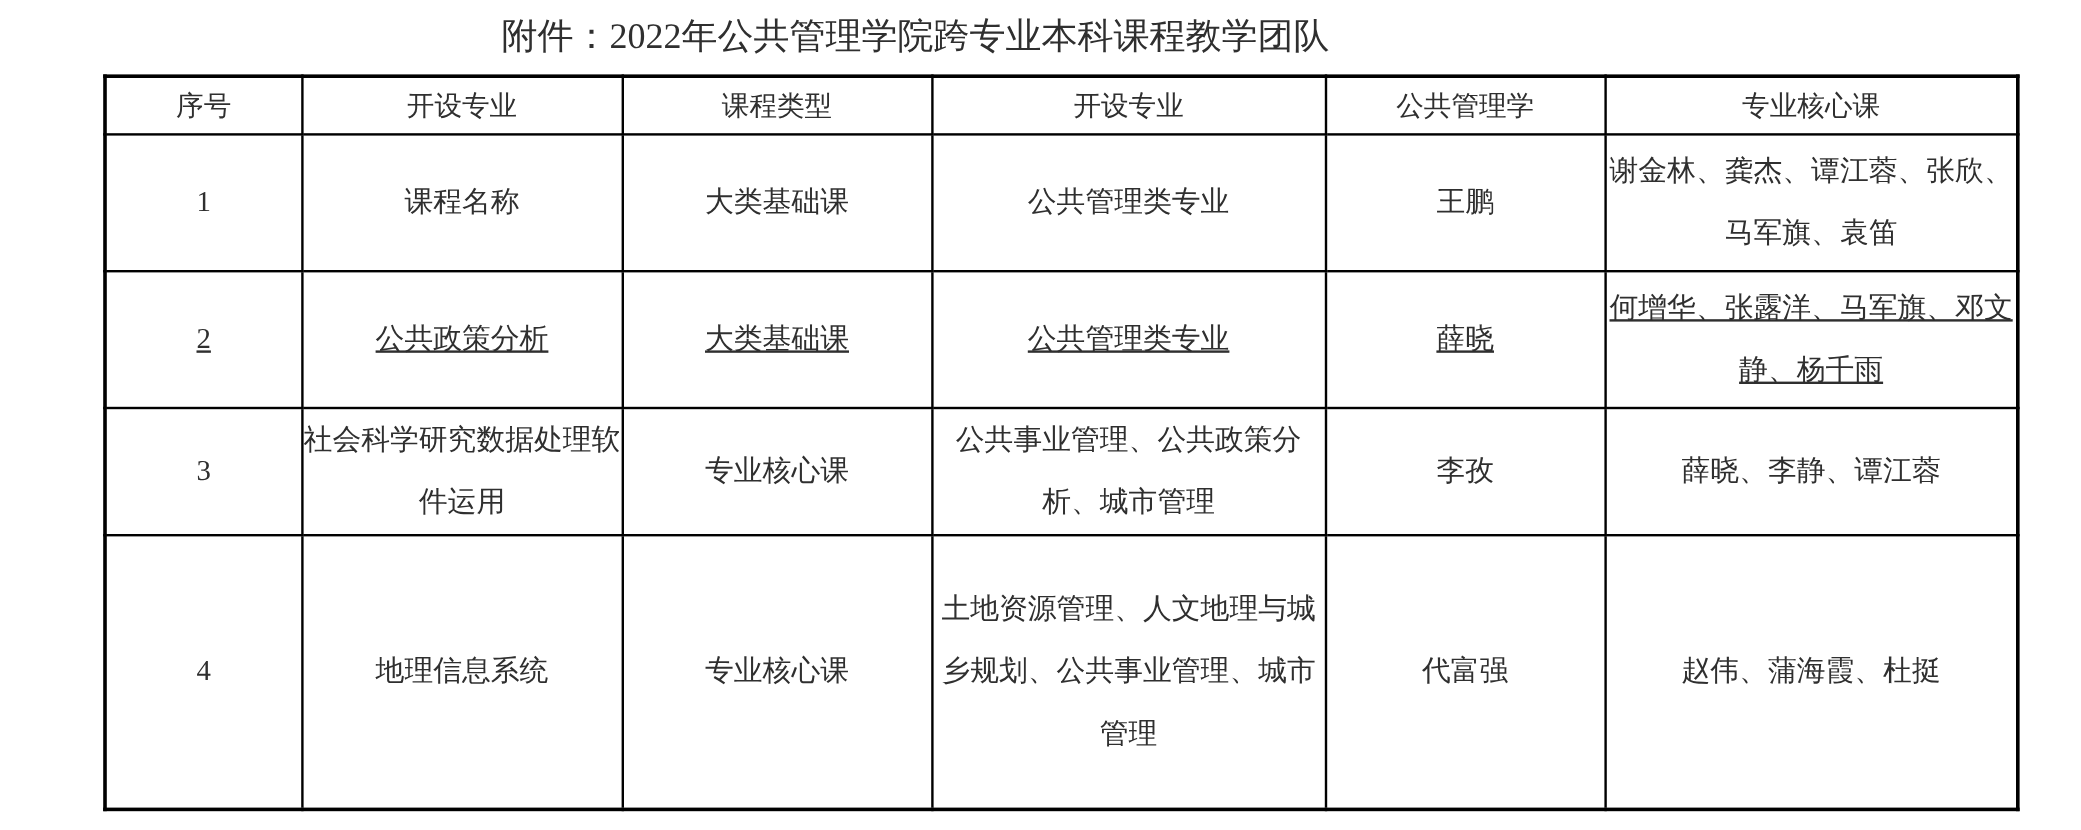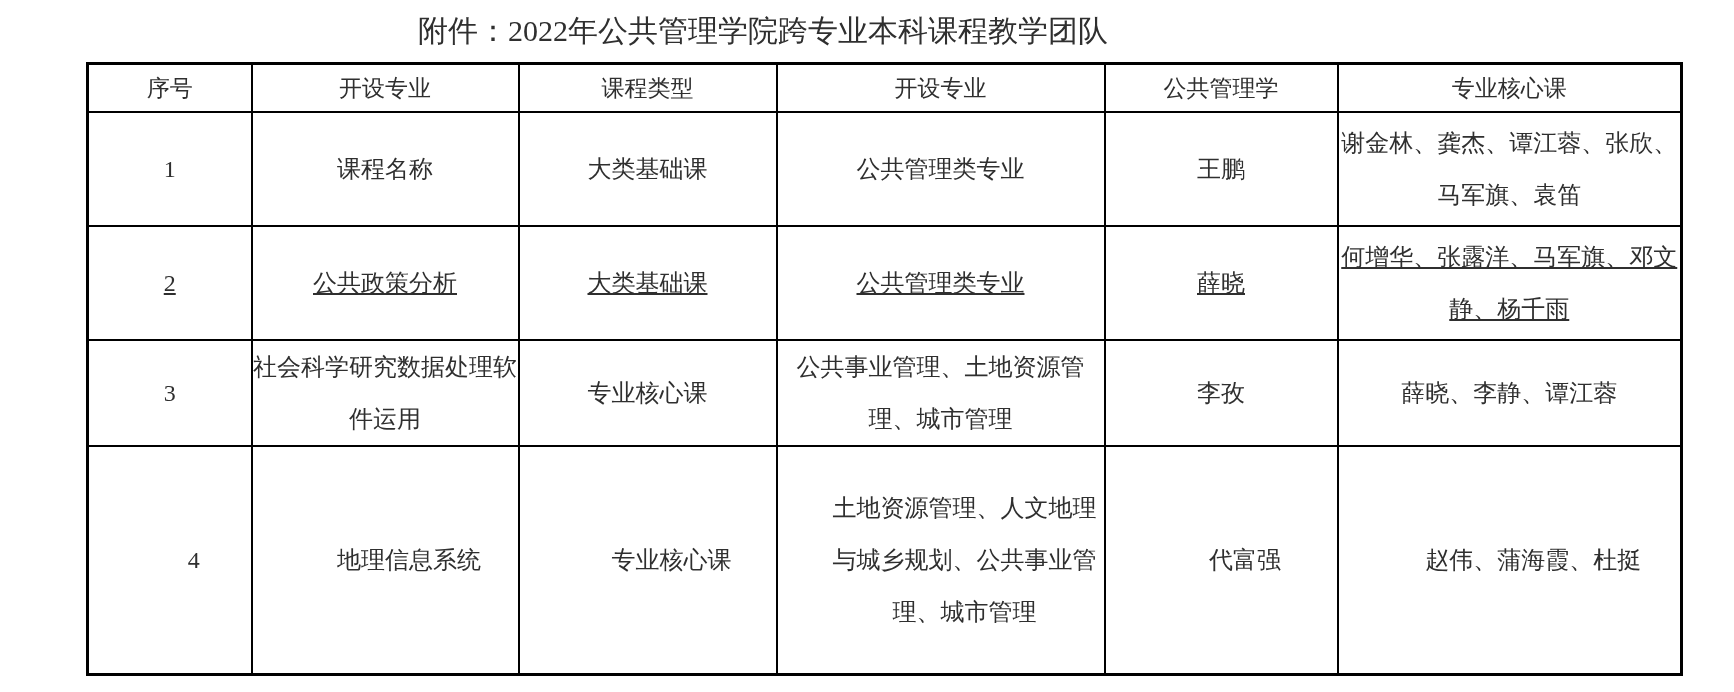--- a/index.html
+++ b/index.html
@@ -56,21 +56,21 @@
     font-size: 23px;
     text-align: center;
   }
   .team-table td {
     font-size: 24px;
     line-height: 52px;
   }
   tbody tr:nth-child(1) td { height: 112px; margin-left: 35px; }
   tbody tr:nth-child(2) td { height: 112px; text-decoration: underline; }
   tbody tr:nth-child(3) td { height: 94px; margin-top: 44px; }
-  tbody tr:nth-child(4) td { height: 226px; padding-left: 48px; }
+  tbody tr:nth-child(4) td { height: 226px; }
   .c-course { padding: 0 8px; }
   .c-majors { padding: 0 14px; }
   .c-members {
     text-align: left;
     vertical-align: top;
     padding: 9px 9px 0 16px;
     line-height: 53px;
   }
 </style>
 </head>
@@ -113,21 +113,21 @@
         <td class="c-course">公共政策分析</td>
         <td class="c-type">大类基础课</td>
         <td class="c-majors">公共管理类专业</td>
         <td class="c-leader">薛晓</td>
         <td class="c-members">何增华、张露洋、马军旗、邓文静、杨千雨</td>
       </tr>
       <tr>
         <td class="c-no">3</td>
         <td class="c-course">社会科学研究数据处理软件运用</td>
         <td class="c-type">专业核心课</td>
-        <td class="c-majors">公共事业管理、土地资源管理、城市管理</td>
+        <td class="c-majors">公共事业管理、公共政策分析、城市管理</td>
         <td class="c-leader">李孜</td>
         <td class="c-members">薛晓、李静、谭江蓉</td>
       </tr>
       <tr>
         <td class="c-no">4</td>
         <td class="c-course">地理信息系统</td>
         <td class="c-type">专业核心课</td>
         <td class="c-majors">土地资源管理、人文地理与城乡规划、公共事业管理、城市管理</td>
         <td class="c-leader">代富强</td>
         <td class="c-members">赵伟、蒲海霞、杜挺</td>

